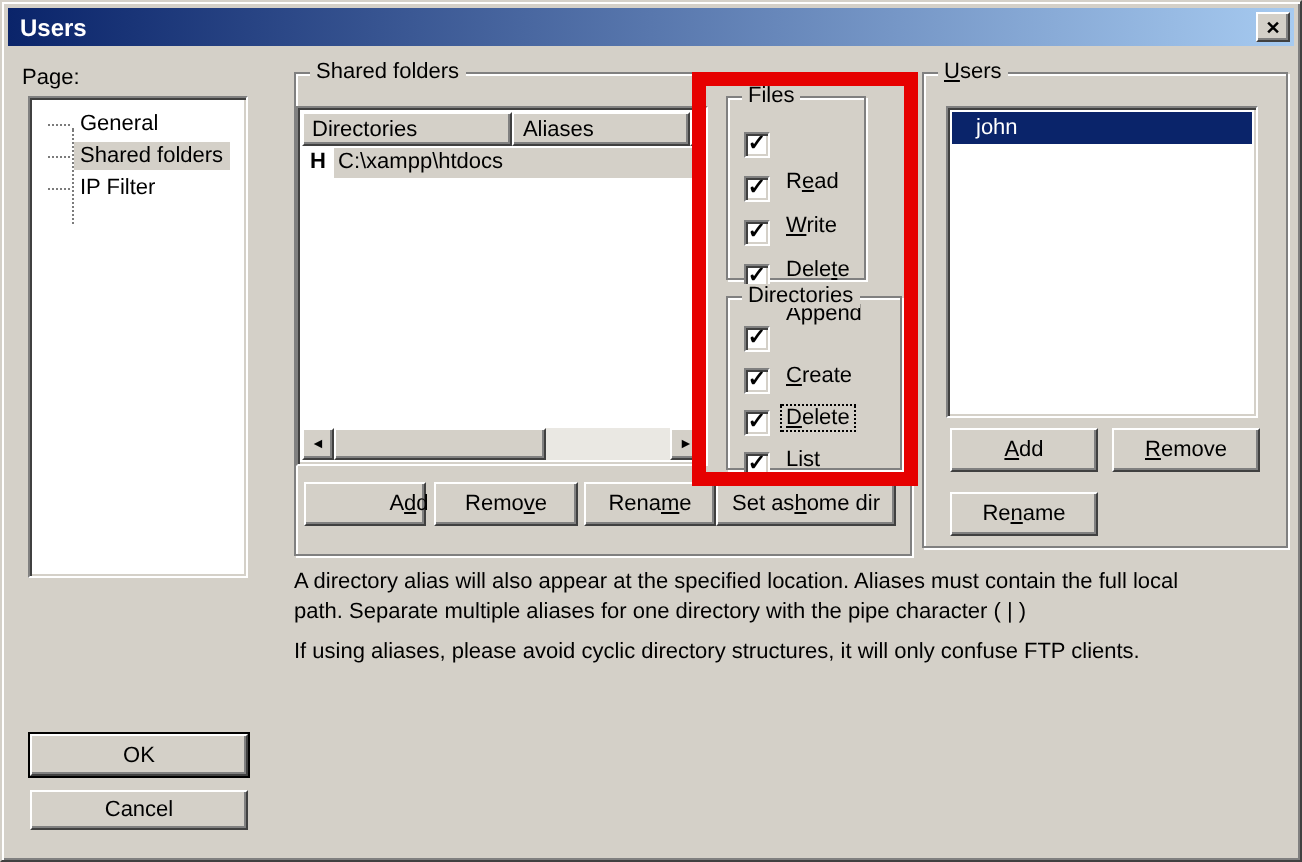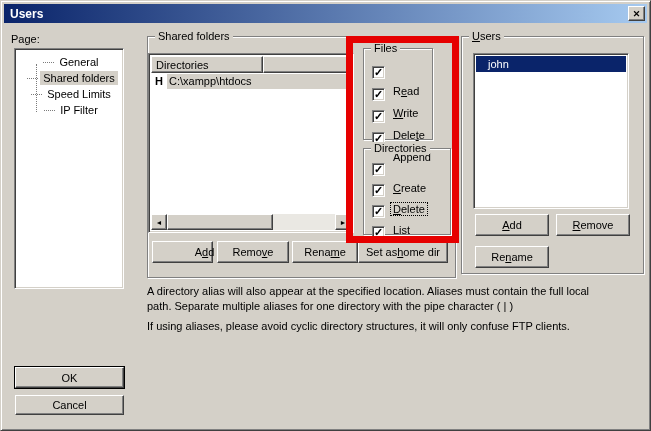--- a/index.html
+++ b/index.html
@@ -43,21 +43,21 @@
     position: absolute; top: -7px; left: 7px;
     background: #d4d0c8; padding: 0 3px; line-height: 12px; white-space: nowrap;
   }
 
   .label { position: absolute; white-space: nowrap; }
 
   
   .tree { position: absolute; left: 13px; top: 47px; width: 110px; height: 241px; }
   .tree-items { position: absolute; inset: 2px; padding-top: 3px; }
   .tree-vline { position: absolute; left: 19px; top: 13px; height: 48px; border-left: 1px dotted #7b7b7b; }
-  .tree-item { display: flex; align-items: center; height: 16px; justify-content: center; }
+  .tree-item { display: flex; align-items: center; height: 16px; }
   .tree-connector { width: 11px; border-top: 1px dotted #7b7b7b; margin: 0 2px 0 7px; }
   .tree-label { padding: 1px 3px; white-space: nowrap; }
   .tree-item.selected .tree-label { background: #d4d0c8; }
 
   
   .dirlist { position: absolute; left: 147px; top: 52px; width: 206px; height: 180px; }
   .dirlist-inner { position: absolute; inset: 2px; overflow: hidden; background:#fff; }
   .lv-header { display: flex; height: 17px; }
   .lv-hseg { padding: 1px 0 0 4px; line-height: 15px; overflow: hidden; white-space: nowrap; }
   .lv-row { display: flex; height: 16px; align-items: center; }
@@ -125,37 +125,34 @@
       <div class="tree-item">
         <span class="tree-connector"></span>
         <span class="tree-label">General</span>
       </div>
       <div class="tree-item selected">
         <span class="tree-connector"></span>
         <span class="tree-label">Shared folders</span>
       </div>
       <div class="tree-item">
         <span class="tree-connector"></span>
-        <span class="tree-label">Speed Limits</span>
-      </div>
-      <div class="tree-item">
-        <span class="tree-connector"></span>
         <span class="tree-label">IP Filter</span>
       </div>
     </div>
   </div>
 
   <div class="groupbox" style="left:146px; top:35px; width:309px; height:242px;">
     <span class="group-legend">Shared folders</span>
   </div>
 
   <div class="dirlist sunken">
     <div class="dirlist-inner">
       <div class="lv-header">
         <div class="lv-hseg raised" style="width:112px;">Directories</div>
+        <div class="lv-hseg raised" style="width:94px;">Aliases</div>
         <div class="lv-hseg raised" style="flex:1;"></div>
       </div>
       <div class="lv-row">
         <span class="lv-home">H</span>
         <span class="lv-path">C:\xampp\htdocs</span>
       </div>
       <div class="hscroll">
         <div class="sb-arrow raised">◄</div>
         <div class="sb-thumb raised"></div>
         <div class="sb-track"></div>

